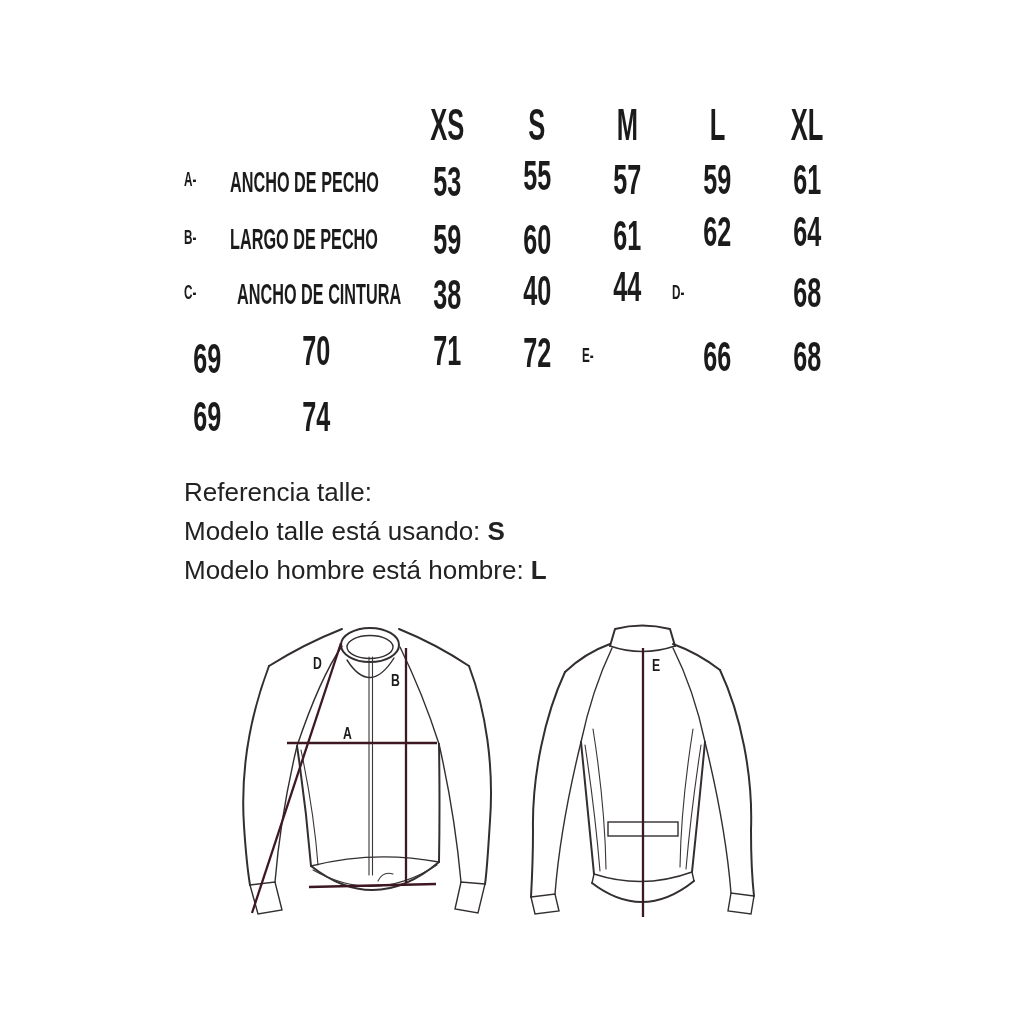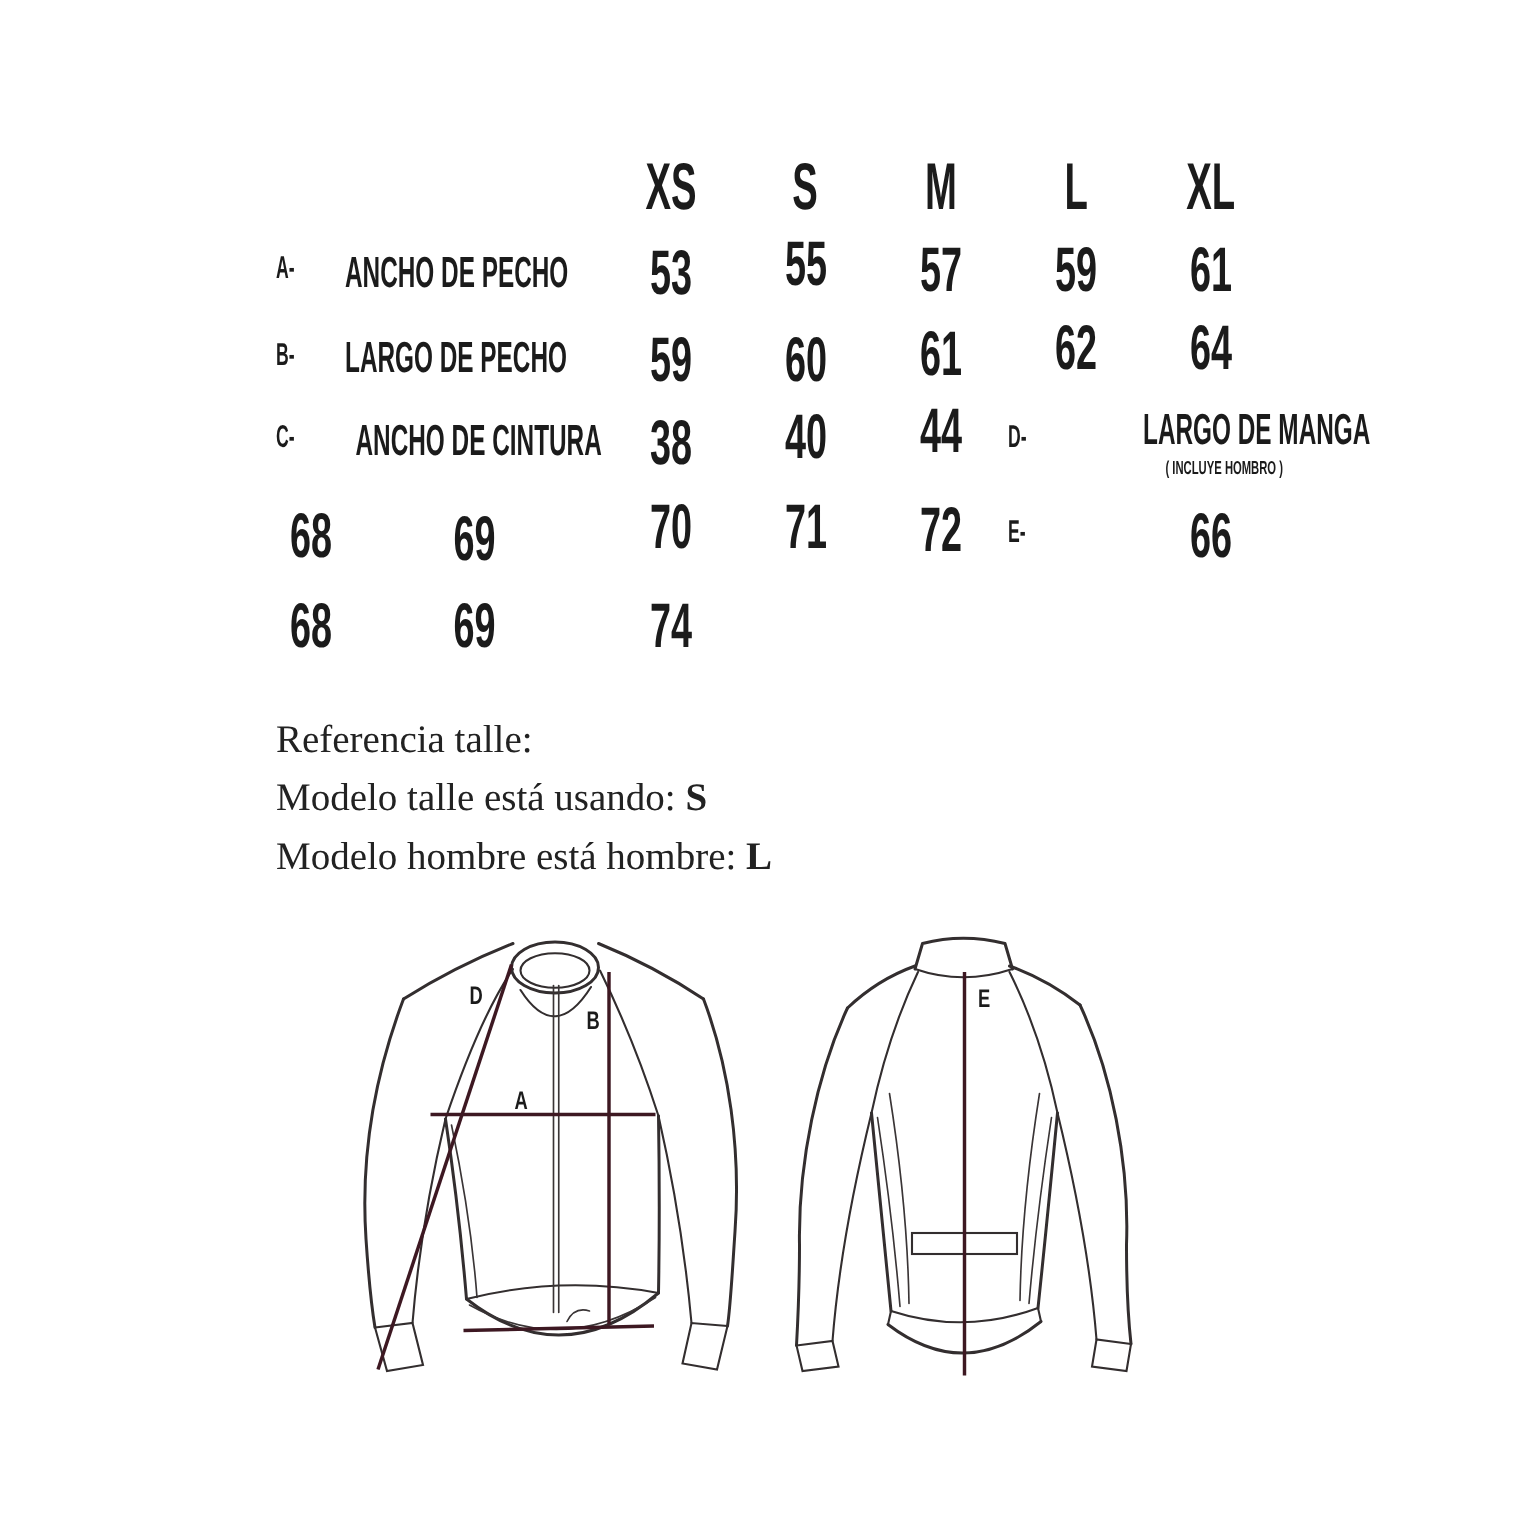--- a/index.html
+++ b/index.html
@@ -19,21 +19,21 @@
   .hdr .cd{font-size:44px;}
   .val{font-size:42px;transform:scaleX(.6);}
   .lt{font-size:21px;position:relative;top:-3px;}
   .lb{font-size:29px;}
   .sub{font-size:12.5px;margin-left:15px;margin-top:1px;transform:scaleX(.6);transform-origin:0 50%;}
   .u2{position:relative;top:-2px;} .u4{position:relative;top:-4px;}
   .u6{position:relative;top:-6px;} .u8{position:relative;top:-8px;}
 
   
   #reference{position:absolute;left:184px;top:473px;font-size:26px;line-height:39px;color:#222;}
-  #reference p{margin:0;font-family:Liberation Serif, serif;}
+  #reference p{margin:0;}
   #reference b{font-weight:700;}
 
   
   .drawing{position:absolute;}
   #front-svg{left:224px;top:616px;}
   #back-svg{left:515px;top:615px;}
   .outline{fill:none;stroke:#332e2f;stroke-width:2;stroke-linecap:round;stroke-linejoin:round;}
   .seam{fill:none;stroke:#332e2f;stroke-width:1.4;stroke-linecap:round;}
   .thin{fill:none;stroke:#3a3536;stroke-width:1.1;stroke-linecap:round;}
   .measure{fill:none;stroke:#3d1822;stroke-width:2.3;stroke-linecap:butt;}
@@ -120,24 +120,20 @@
     <div class="cell num">
         <span class="cd val u4">40</span>
       </div>
     <div class="cell num">
         <span class="cd val u8">44</span>
       </div>
 
     <div class="cell">
         <span class="cdl lt">D-</span>
       </div>
-    <div class="cell colcell">
-      <span class="cdl lb">LARGO DE MANGA</span>
-      <span class="cdl sub">( INCLUYE HOMBRO )</span>
-    </div>
     <div class="cell num">
         <span class="cd val u2">68</span>
       </div>
     <div class="cell num">
         <span class="cd val">69</span>
       </div>
     <div class="cell num">
         <span class="cd val u8">70</span>
       </div>
     <div class="cell num">

